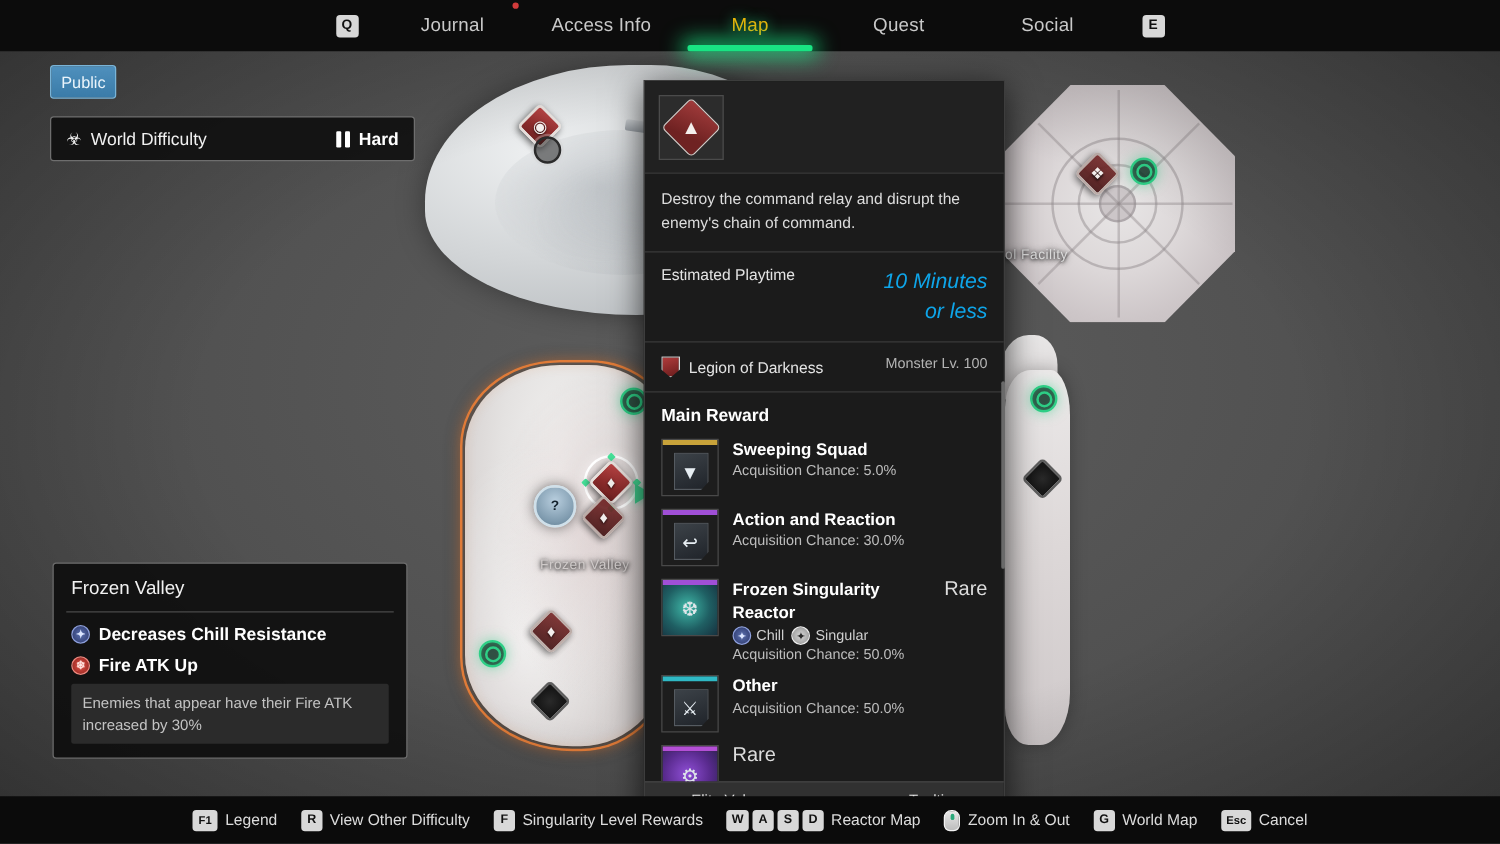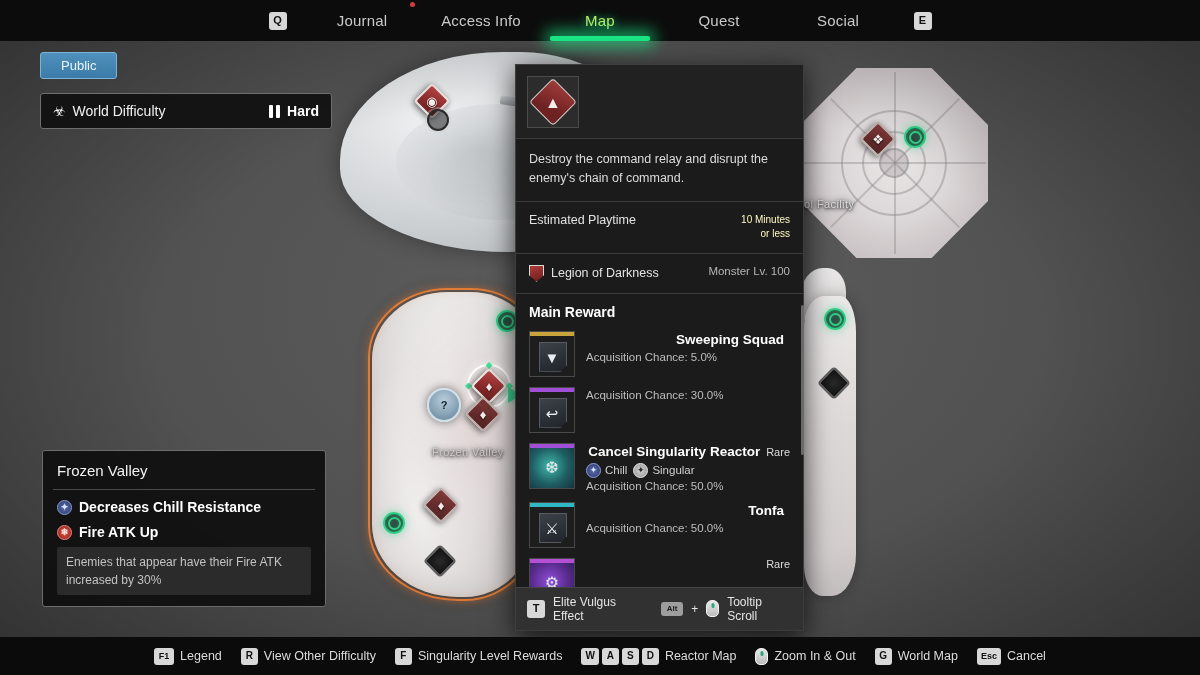--- a/index.html
+++ b/index.html
@@ -188,36 +188,36 @@
   .keycap{
     display:inline-flex; align-items:center; justify-content:center;
     min-width:18px; height:18px; padding:0 4px;
     background:#d8d8d8; color:#101010; font-size:11px; font-weight:bold;
     border-radius:3px; line-height:1;
   }
   .nav-item{
     position:relative; color:#c9c9c9; font-size:15px;
     padding:0 0; width:119px; text-align:center; cursor:pointer; letter-spacing:.2px;
   }
-  .nav-item.active{ color:#bef264; text-shadow:0 0 10px rgba(39,224,138,.85); }
+  .nav-item.active{ color:#eab308; text-shadow:0 0 10px rgba(39,224,138,.85); }
   .nav-item.active .underline{
     position:absolute; left:50%; transform:translateX(-50%); bottom:-12px;
     width:100px; height:5px; background:#19e383; border-radius:2px;
     box-shadow:0 0 16px 5px rgba(25,227,131,.75);
   }
   .nav-key-l{ margin-right:16px; } .nav-key-r{ margin-left:16px; }
 
   
   .left-top{ position:absolute; left:40px; top:52px; width:292px; z-index:30; }
   .title-row{ display:flex; align-items:center; justify-content:space-between; }
   .fortress{ color:#fff; font-size:30px; font-weight:bold; letter-spacing:.3px;
     text-shadow:0 2px 6px rgba(0,0,0,.8); }
   .public-btn{
     background: linear-gradient(180deg,#4f90bd 0%,#3a7ba8 100%);
-    color:#eaf4fb; font-size:13px; padding:5px 20px; border-radius:3px;
+    color:#eaf4fb; font-size:13px; padding:5px 8px; border-radius:3px;
     border:1px solid #79b4d8; cursor:pointer;
   }
   .diff-box{
     margin-top:14px; background:rgba(14,14,14,.9);
     border:1px solid #6e6e6e; border-radius:3px;
     height:36px; display:flex; align-items:center; justify-content:space-between;
     padding:0 12px;
   }
   .diff-left{ display:flex; align-items:center; gap:7px; color:#f0f0f0; font-size:14px; }
   .diff-right{ display:flex; align-items:center; gap:7px; color:#fff; font-size:14px; font-weight:bold; }
@@ -271,21 +271,21 @@
   .tt-name{ color:#fff; font-size:17px; font-weight:bold; line-height:1.3; margin-top:1px; }
   .tt-sub{ color:#d08f3a; font-size:12px; text-align:right; margin-top:3px; }
 
   .tt-div{ height:1px; background:#3a3a3a; }
   .tt-desc{ color:#dcdcdc; font-size:12.5px; line-height:1.55; padding:11px 13px 12px 13px; }
 
   .tt-row{ display:flex; align-items:flex-start; justify-content:space-between;
     padding:11px 13px; }
   .tt-row-l{ color:#e3e3e3; font-size:12.5px; display:flex; align-items:center; gap:7px; }
   .tt-row-r{ text-align:right; }
-  .tt-green{ color:#fef9c3; font-size:10px; line-height:1.45; }
+  .tt-green{ color:#0ea5e9; font-size:17px; line-height:1.45;font-style:italic; }
   .tt-gray{ color:#b4b4b4; font-size:11.5px; }
 
   .faction-ico{ width:15px;height:17px; flex:0 0 auto;
     background:linear-gradient(160deg,#b03c3c,#6a1c1c);
     clip-path: polygon(0 0,100% 0,100% 62%,50% 100%,0 62%);
     border:1px solid #d9d9d9; }
 
   .tt-section{ padding:10px 13px 6px 13px; }
   .tt-sec-title{ color:#fff; font-size:14px; font-weight:bold; }
 
@@ -305,23 +305,23 @@
   .rw-ico .inner{ position:absolute; inset:4px 0 0 0;
     display:flex;align-items:center;justify-content:center; font-size:16px; color:#dfe6ea; }
   .rw-ico .card{ position:absolute; left:9px; top:10px; width:28px;height:30px;
     background: linear-gradient(160deg,#3c4248,#20242a);
     clip-path: polygon(0 0,100% 0,100% 78%,78% 100%,0 100%);
     border:1px solid #555b61; }
   .rw-ico .sym{ position:absolute; left:0;top:4px; width:100%;height:100%;
     display:flex;align-items:center;justify-content:center; font-size:15px; color:#e7eef3; z-index:2; }
 
   .rw-txt{ flex:1; min-width:0; }
-  .rw-name-line{ display:flex; align-items:baseline; justify-content:flex-end; gap:6px; }
+  .rw-name-line{ display:flex; align-items:baseline; justify-content:flex-start; gap:6px; }
   .rw-name{ color:#fff; font-size:13.5px; font-weight:bold; line-height:1.35; }
-  .rw-rare{ color:#dcdcdc; font-size:11px; flex:0 0 auto; }
+  .rw-rare{ color:#dcdcdc; font-size:16px; flex:0 0 auto; }
   .rw-attrs{ display:flex; align-items:center; gap:6px; margin-top:2px; }
   .rw-attr{ display:flex; align-items:center; gap:4px; color:#cfcfcf; font-size:11.5px; }
   .rw-chance{ color:#bdbdbd; font-size:11.5px; margin-top:2px; }
 
   .tt-foot{
     display:flex; align-items:center; gap:8px; justify-content:flex-start;
     background:#313131; padding:7px 11px; border-top:1px solid #454545;
   }
   .tt-foot .lbl{ color:#e4e4e4; font-size:12px; }
   .tt-foot .spacer{ flex:1; }
@@ -553,34 +553,38 @@
       </div>
     </div>
 
     <div class="rw">
       <div class="rw-ico">
         <div class="topbar-c" style="background:#a04fd6"></div>
         <div class="card"></div>
         <div class="sym">↩</div>
       </div>
       <div class="rw-txt">
+        <div class="rw-name-line">
+          <span class="rw-name">Action and Reaction</span>
+          <span class="rw-rare"></span>
+        </div>
         <div class="rw-chance">Acquisition Chance: 30.0%</div>
       </div>
     </div>
 
     <div class="rw">
       <div class="rw-ico">
         <div class="topbar-c" style="background:#a04fd6"></div>
         <div class="inner" style="background:radial-gradient(circle at 45% 45%,#3fb8a8 0%,#1f5f63 55%,#16313f 100%);">
           <span>❆</span>
         </div>
       </div>
       <div class="rw-txt">
         <div class="rw-name-line">
-          <span class="rw-name">Cancel Singularity Reactor</span>
+          <span class="rw-name">Frozen Singularity Reactor</span>
           <span class="rw-rare">Rare</span>
         </div>
         <div class="rw-attrs">
           <span class="rw-attr">
             <span class="attr-ico ico-chill">✦</span>
             <span>Chill</span>
           </span>
           <span class="rw-attr">
             <span class="attr-ico ico-sing">✦</span>
             <span>Singular</span>
@@ -591,21 +595,21 @@
     </div>
 
     <div class="rw">
       <div class="rw-ico">
         <div class="topbar-c" style="background:#2fb8c4"></div>
         <div class="card"></div>
         <div class="sym">⚔</div>
       </div>
       <div class="rw-txt">
         <div class="rw-name-line">
-          <span class="rw-name">Tonfa</span>
+          <span class="rw-name">Other</span>
           <span class="rw-rare"></span>
         </div>
         <div class="rw-chance">Acquisition Chance: 50.0%</div>
       </div>
     </div>
 
     <div class="rw" style="padding-bottom:0; max-height:34px; overflow:hidden;">
       <div class="rw-ico">
         <div class="topbar-c" style="background:#b44fd6"></div>
         <div class="inner" style="background:radial-gradient(circle at 45% 45%,#8f4fd6 0%,#5a2b8f 55%,#2b2150 100%);">

